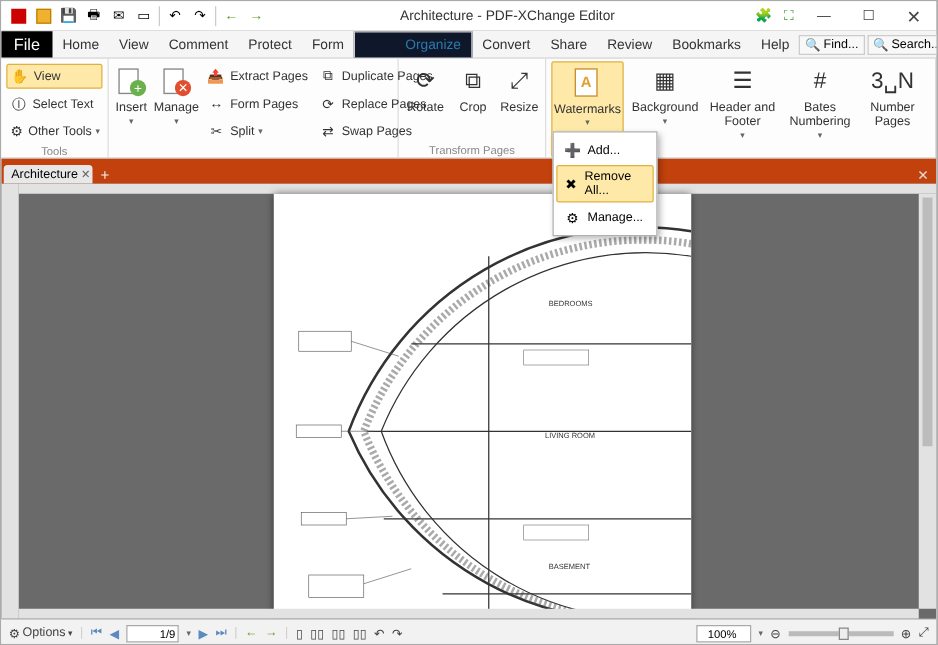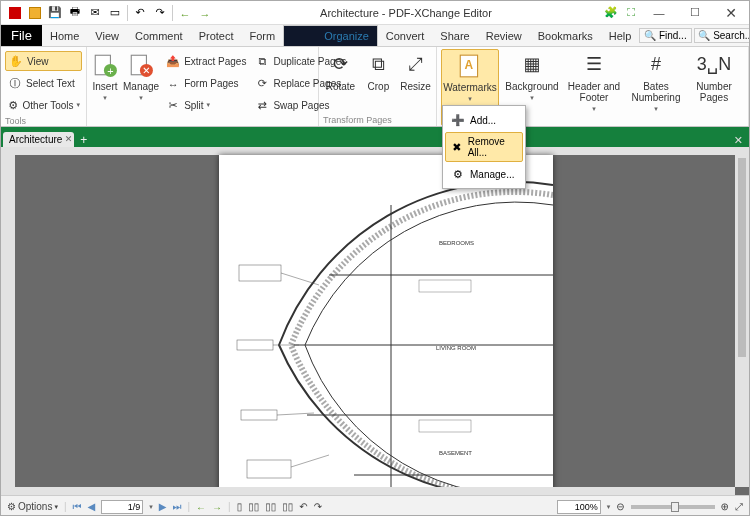--- a/index.html
+++ b/index.html
@@ -14,51 +14,51 @@
 .winbtns .wb:last-child { font-size: 14px; }
 .menubar { height: 22px; background: #f5f5f5; display: flex; align-items: stretch; border-bottom: 1px solid #d0d0d0; }
 .file-tab { background: #000000; color: #fff; padding: 0 10px; font-size: 13px; display: flex; align-items: center; }
 .menu-item { padding: 0 8px; font-size: 11px; display: flex; align-items: center; color: #333; }
 .menu-item.active { background: #0f172a; border: 1px solid #ccc; border-bottom: none; color: #2a7ab0; padding-left: 40px; }
 .menu-right { margin-left: auto; display: flex; gap: 2px; align-items: center; padding-right: 4px; }
 .menu-right .mbtn { font-size: 10px; padding: 1px 4px; border: 1px solid #ccc; background: #f8f8f8; display: flex; align-items: center; gap: 2px; }
 .ribbon { height: 80px; background: #fdfdfd; display: flex; border-bottom: 1px solid #c5c5c5; }
 .rgroup { border-right: 1px solid #ddd; display: flex; flex-direction: column; padding: 2px 4px 0; }
 .rgroup .body { flex: 1; display: flex; gap: 4px; }
-.rgroup .label { font-size: 9px; color: #888; padding: 1px 0; }
+.rgroup .label { font-size: 9px; color: #888; text-align: center; padding: 1px 0; }
 .rbtn-big { width: 48px; display: flex; flex-direction: column; align-items: center; justify-content: flex-start; padding-top: 2px; font-size: 10px; color: #333; text-align: center; line-height: 1.1; gap: 2px; }
 .rbtn-big.split::after { content: "▾"; font-size: 7px; color: #666; }
 .rbtn-big.active { background: #ffe9a8; border: 1px solid #e0b040; border-radius: 2px; }
 .rbtn-small { height: 20px; display: flex; align-items: center; gap: 3px; font-size: 10px; color: #333; padding: 0 2px; white-space: nowrap; }
 .rbtn-small.active { background: #ffe9a8; border: 1px solid #e0b040; border-radius: 2px; }
 .stack { display: flex; flex-direction: column; gap: 2px; justify-content: flex-start; padding-top: 2px; }
 .ic { width: 16px; height: 16px; display: inline-flex; align-items: center; justify-content: center; font-size: 11px; }
 .ic-big { width: 28px; height: 28px; display: inline-flex; align-items: center; justify-content: center; font-size: 18px; }
-.tabstrip { height: 20px; background: #15803d; display: flex; align-items: flex-end; padding-left: 2px; }
+.tabstrip { height: 20px; background: #c2410c; display: flex; align-items: flex-end; padding-left: 2px; }
 .doctab { background: #e8e8e8; font-size: 10px; padding: 2px 12px 2px 6px; border-radius: 3px 3px 0 0; position: relative; }
 .doctab .close { position: absolute; right: 2px; top: 2px; font-size: 9px; color: #666; }
 .plus { color: #eee; font-size: 12px; padding: 0 6px; }
 .tabstrip .tabclose { margin-left: auto; color: #ddd; font-size: 11px; padding: 0 6px; }
 .viewport { height: 348px; background: #6a6a6a; position: relative; overflow: hidden; }
 .page { position: absolute; left: 218px; top: 8px; width: 334px; height: 338px; background: #fff; box-shadow: 0 0 6px rgba(0,0,0,0.6); }
 .ruler { position: absolute; background: #e2e2e2; }
 .ruler.h { top: 0; left: 14px; right: 0; height: 8px; }
 .ruler.v { top: 0; left: 0; width: 14px; bottom: 0; }
 .scroll { position: absolute; background: #e2e2e2; }
 .scroll.h { left: 14px; right: 14px; bottom: 0; height: 8px; }
 .scroll.v { right: 0; top: 8px; bottom: 8px; width: 14px; }
 .scroll .thumb { background: #bcbcbc; }
 .scroll.v .thumb { width: 8px; margin: 0 auto; height: 60%; margin-top: 20%; }
 .dropdown { position: absolute; left: 441px; top: 104px; background: #fff; border: 1px solid #b0b0b0; box-shadow: 2px 2px 5px rgba(0,0,0,0.3); width: 84px; z-index: 50; padding: 2px; }
 .dd-item { font-size: 10px; padding: 3px 4px; display: flex; align-items: center; gap: 4px; border: 1px solid transparent; }
 .dd-item.hover { background: #ffe9a8; border: 1px solid #e0b040; border-radius: 2px; }
 .statusbar { height: 22px; background: #f2f2f2; border-top: 1px solid #ccc; display: flex; align-items: center; font-size: 10px; color: #444; gap: 6px; padding: 0 6px; }
 .statusbar .st { display: flex; align-items: center; gap: 2px; }
 .pageinput { width: 42px; height: 14px; border: 1px solid #aaa; font-size: 9px; text-align: right; padding-right: 2px; }
-.zoominput { width: 44px; height: 14px; border: 1px solid #aaa; font-size: 9px; text-align: right; padding-right: 2px; }
+.zoominput { width: 44px; height: 14px; border: 1px solid #aaa; font-size: 9px; text-align: center; padding-right: 2px; }
 .slider { width: 84px; height: 4px; background: #bbb; position: relative; }
 .slider .knob { position: absolute; top: -3px; left: 40px; width: 8px; height: 10px; background: #eee; border: 1px solid #888; }
 .svgico { width: 26px; height: 26px; }
 
 .sq { width: 12px; height: 12px; display: inline-block; }
 </style>
 </head>
 <body>
 
 <div class="titlebar">

